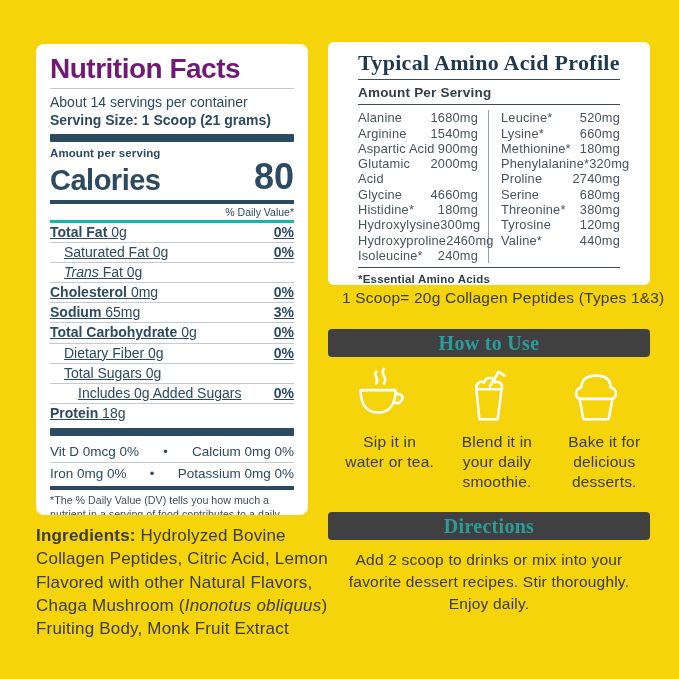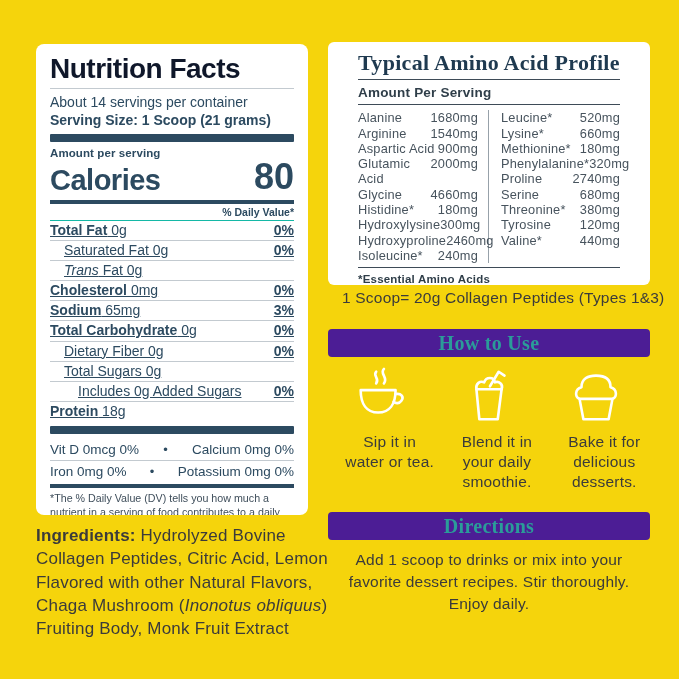--- a/index.html
+++ b/index.html
@@ -11,31 +11,31 @@
     overflow:hidden;
     color:#2C4A60;
   }
   .serif { font-family:"Liberation Serif", serif; }
 
   
   .nf-card {
     position:absolute; left:36px; top:44px; width:272px; height:471px;
     background:#fff; border-radius:8px; padding:10px 14px; overflow:hidden;
   }
-  .nf-title { font-size:28px; font-weight:800; letter-spacing:-0.5px; line-height:1.05; color:#0f172a; }
+  .nf-title { font-size:28px; font-weight:800; letter-spacing:-0.5px; line-height:1.05; color:#701a75; }
   .nf-title-rule { border-top:1px solid #C3CAD0; margin:5px 0 5px 0; }
   .nf-servings { font-size:14px; line-height:1.25; }
   .nf-servsize { font-size:14px; line-height:1.25; font-weight:700; }
   .nf-bar { height:8px; background:#2C4A60; margin:5px 0; border-radius:1px; }
   .nf-amount { font-size:11.5px; font-weight:700; letter-spacing:0.1px; }
   .nf-cal-row { display:flex; justify-content:space-between; align-items:flex-end; line-height:0.95; margin-top:1px; }
   .nf-cal-label { font-size:29px; font-weight:800; letter-spacing:-0.5px; }
   .nf-cal-value { font-size:36px; font-weight:800; }
   .nf-line4 { border-top:4px solid #2C4A60; margin:5px 0 2px 0; }
-  .nf-dvnote { text-align:right; font-size:10.5px; font-weight:700; padding-bottom:2px; border-bottom:1px solid #14b8a6; }
+  .nf-dvnote { text-align:right; font-size:10.5px; font-weight:400; padding-bottom:2px; border-bottom:3px solid #14b8a6; }
   .nf-row { display:flex; justify-content:space-between; font-size:14px; line-height:1.12; padding:2px 0 1.5px 0; border-bottom:1px solid #C3CAD0;text-decoration:underline; }
   .nf-row.last { border-bottom:none;text-align:right; }
   .nf-row .dv { font-weight:700; }
   .nf-row.i1 { padding-left:14px; }
   .nf-row.i2 { padding-left:28px; }
   .nf-row b { font-weight:700; }
   .nf-row i { font-style:italic; }
   .nf-min-row { display:flex; justify-content:space-between; align-items:center; font-size:13.5px; padding:3px 0; border-bottom:1px solid #C3CAD0; }
   .nf-min-row.last { border-bottom:none; }
   .nf-min-row .dot { font-size:13px; }
@@ -67,21 +67,21 @@
 
   
   .scoop-note {
     position:absolute; left:342px; top:289px; width:330px;
     font-size:15.5px; color:#3B3B3B; font-weight:500; letter-spacing:0.2px;
   }
 
   
   .section-bar {
     position:absolute; left:328px; width:322px; height:28px;
-    background:#4c1d95; border-radius:4px;
+    background:#404040; border-radius:4px;
     display:flex; align-items:center; justify-content:center;
   }
   .section-bar .t { font-family:"Liberation Serif", serif; font-weight:700; font-size:20px; color:#2B9C99; letter-spacing:0.3px; }
   .bar-howto { top:329px; }
   .bar-directions { top:512px; }
 
   
   .howto-icons { position:absolute; left:328px; top:366px; width:322px; display:flex; }
   .howto-icons .cell { width:33.33%; display:flex; justify-content:center; }
   .howto-captions { position:absolute; left:336px; top:432px; width:322px; display:flex; }
@@ -301,15 +301,15 @@
 your daily
 smoothie.</div>
   <div class="cap">Bake it for
 delicious
 desserts.</div>
 </div>
 
 <div class="section-bar bar-directions">
   <span class="t">Directions</span>
 </div>
-<div class="directions-text">Add 1 scoop to drinks or mix into your
+<div class="directions-text">Add 2 scoop to drinks or mix into your
 favorite dessert recipes. Stir thoroughly.
 Enjoy daily.</div>
 
 </body></html>

